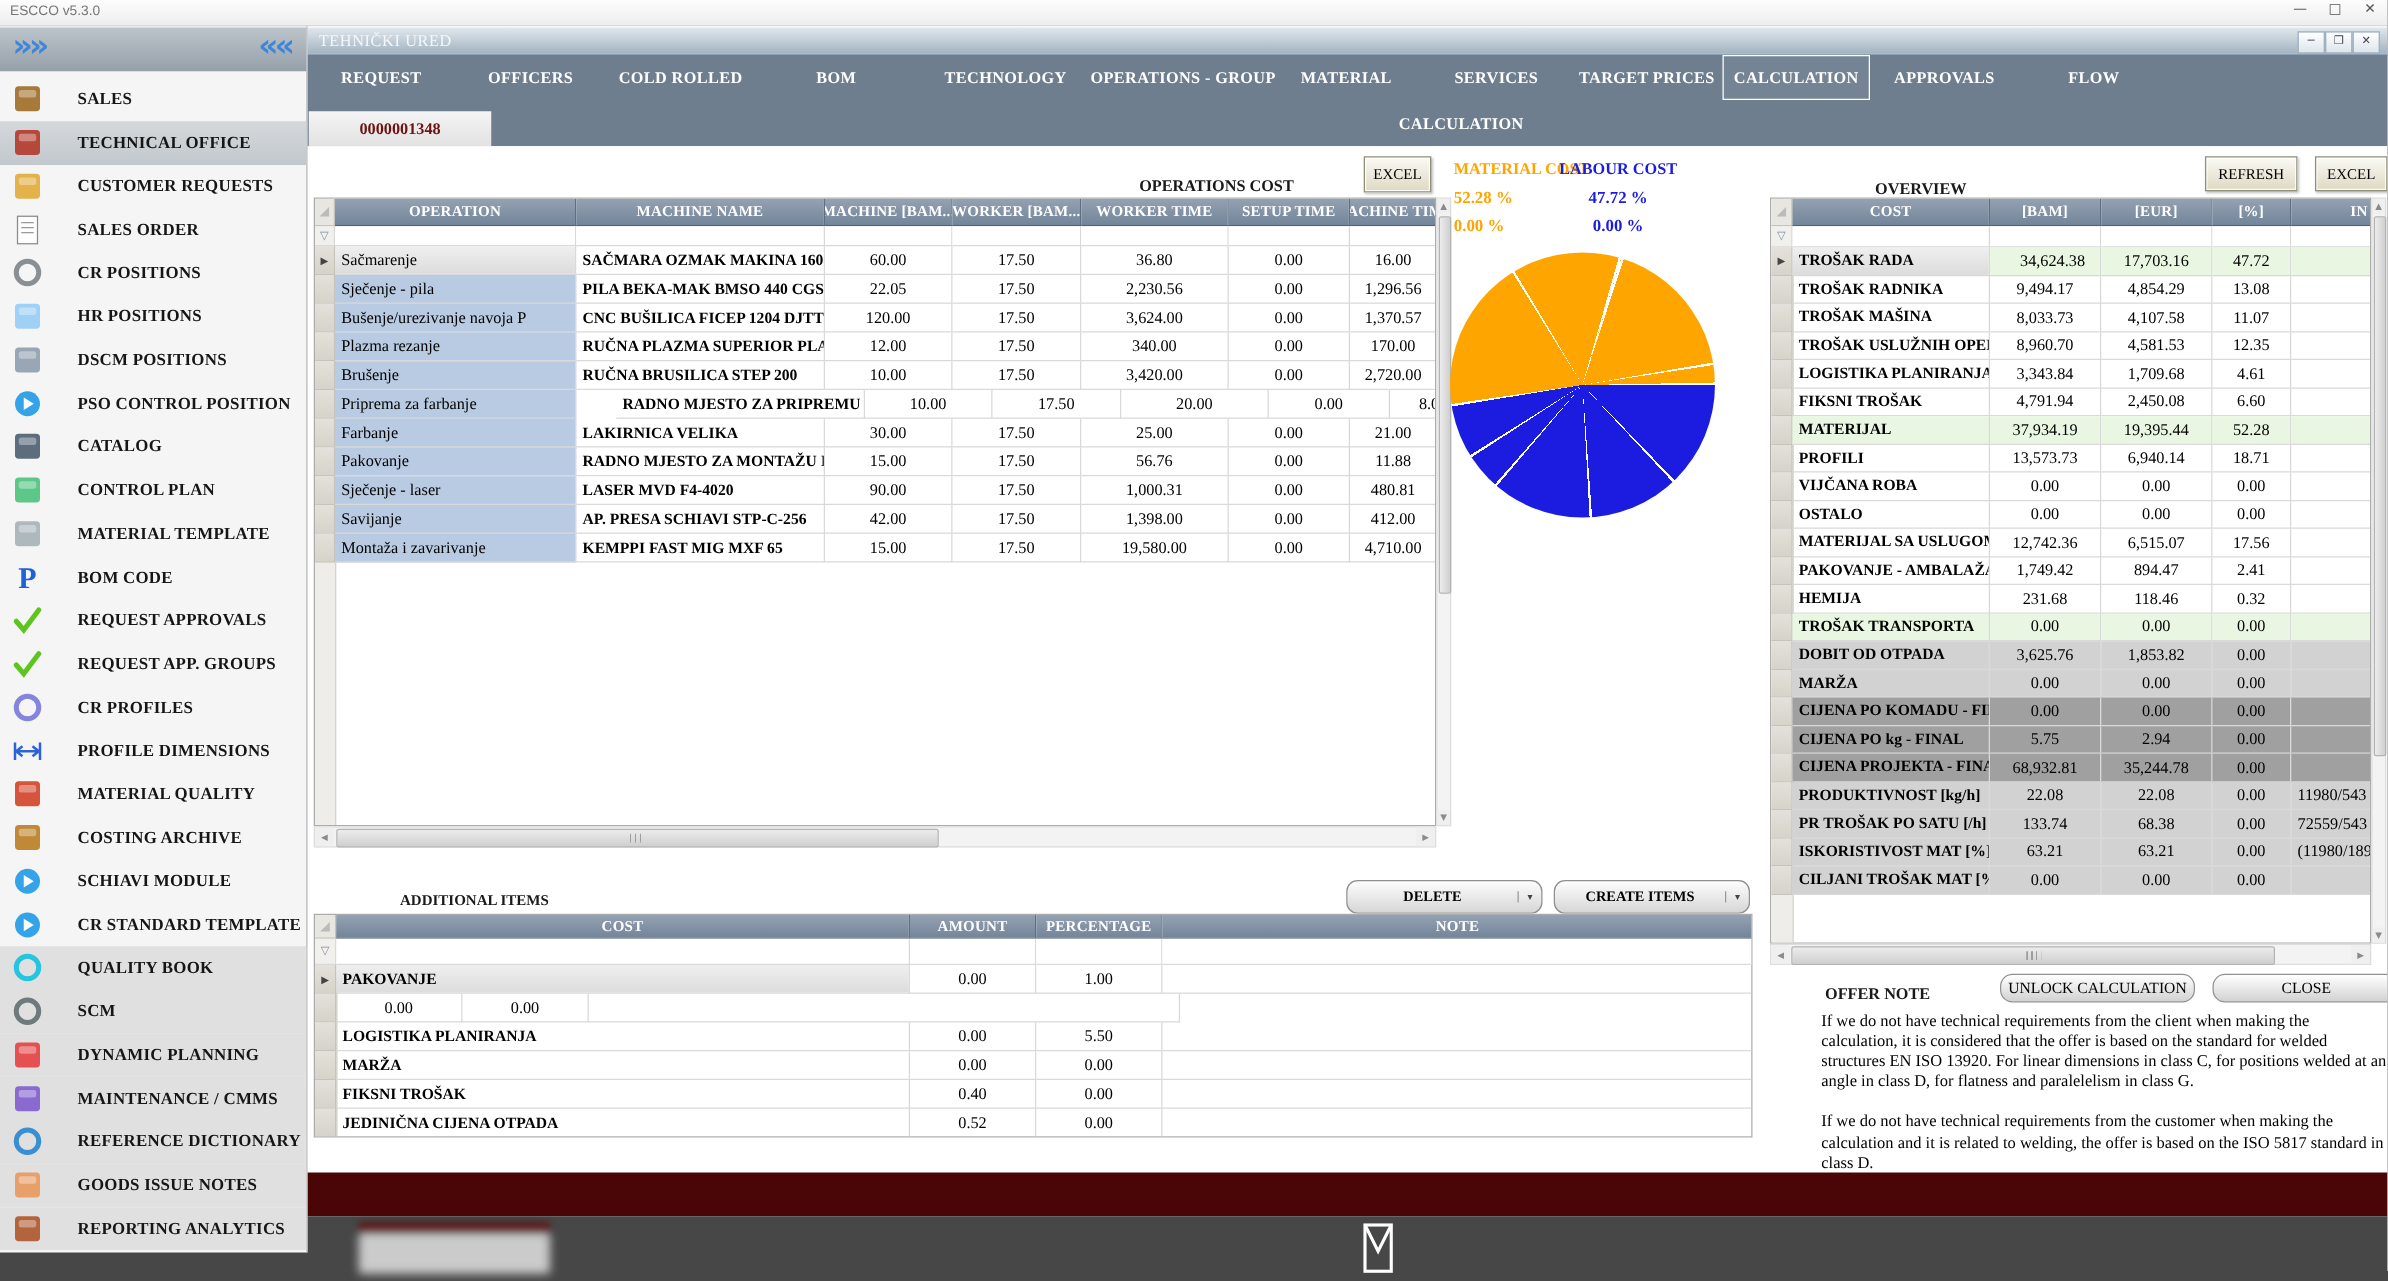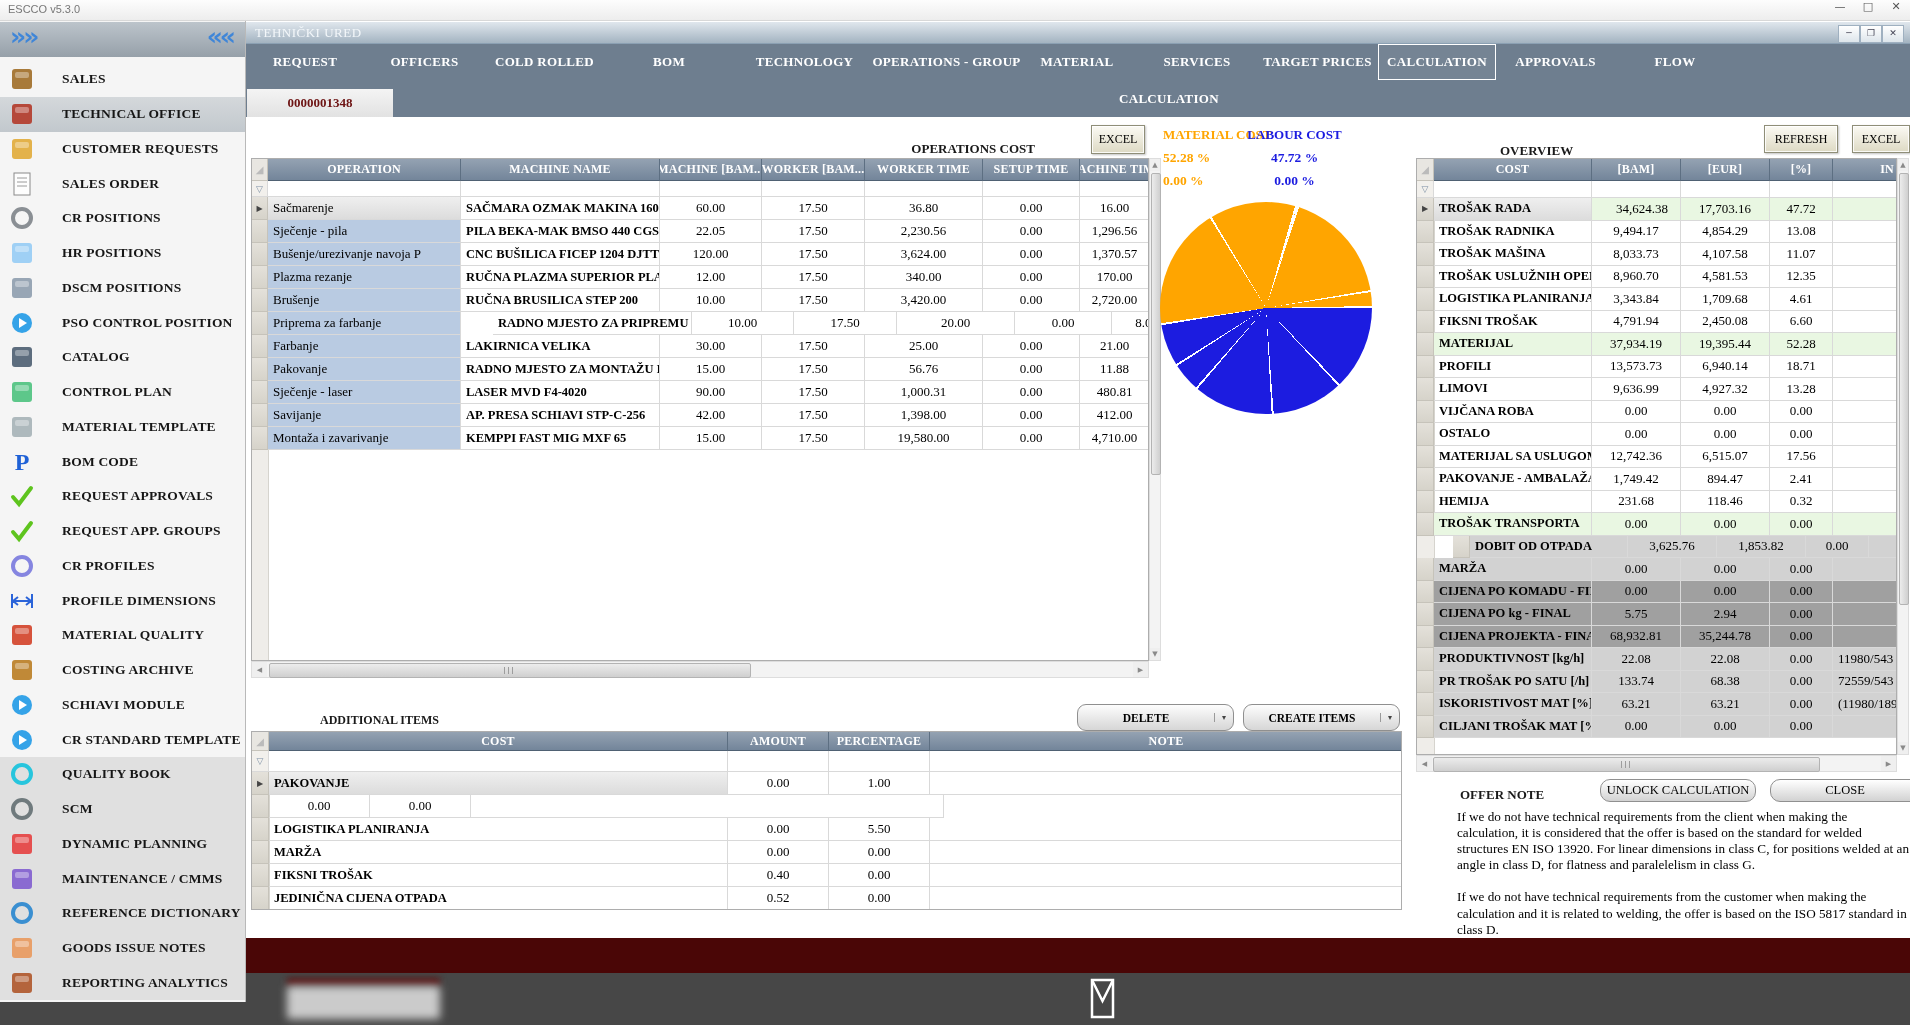--- a/index.html
+++ b/index.html
@@ -544,28 +544,20 @@
           <div class="g-row" style="height: 22.5px;">
             <div class="g-cell g-sel" style="width: 17px;"></div>
             <div class="g-cell c-left c-bold " style="width: 158px;">PROFILI</div>
             <div class="g-cell " style="width: 89px;">13,573.73</div>
             <div class="g-cell " style="width: 89px;">6,940.14</div>
             <div class="g-cell " style="width: 63px;">18.71</div>
             <div class="g-cell c-left " style="width: 65px;"></div>
           </div>
           <div class="g-row" style="height: 22.5px;">
             <div class="g-cell g-sel" style="width: 17px;"></div>
-            <div class="g-cell c-left c-bold " style="width: 158px;">LIMOVI</div>
-            <div class="g-cell " style="width: 89px;">9,636.99</div>
-            <div class="g-cell " style="width: 89px;">4,927.32</div>
-            <div class="g-cell " style="width: 63px;">13.28</div>
-            <div class="g-cell c-left " style="width: 65px;"></div>
-          </div>
-          <div class="g-row" style="height: 22.5px;">
-            <div class="g-cell g-sel" style="width: 17px;"></div>
             <div class="g-cell c-left c-bold " style="width: 158px;">VIJČANA ROBA</div>
             <div class="g-cell " style="width: 89px;">0.00</div>
             <div class="g-cell " style="width: 89px;">0.00</div>
             <div class="g-cell " style="width: 63px;">0.00</div>
             <div class="g-cell c-left " style="width: 65px;"></div>
           </div>
           <div class="g-row" style="height: 22.5px;">
             <div class="g-cell g-sel" style="width: 17px;"></div>
             <div class="g-cell c-left c-bold " style="width: 158px;">OSTALO</div>
             <div class="g-cell " style="width: 89px;">0.00</div>
@@ -598,21 +590,21 @@
             <div class="g-cell c-left " style="width: 65px;"></div>
           </div>
           <div class="g-row" style="height: 22.5px;">
             <div class="g-cell g-sel" style="width: 17px;"></div>
             <div class="g-cell c-left c-bold bg-green" style="width: 158px;">TROŠAK TRANSPORTA</div>
             <div class="g-cell bg-green" style="width: 89px;">0.00</div>
             <div class="g-cell bg-green" style="width: 89px;">0.00</div>
             <div class="g-cell bg-green" style="width: 63px;">0.00</div>
             <div class="g-cell c-left bg-green" style="width: 65px;"></div>
           </div>
-          <div class="g-row" style="height: 22.5px; padding-left: 36px;">
+          <div class="g-row" style="height: 22.5px;">
             <div class="g-cell g-sel" style="width: 17px;"></div>
             <div class="g-cell c-left c-bold bg-gray" style="width: 158px;">DOBIT OD OTPADA</div>
             <div class="g-cell bg-gray" style="width: 89px;">3,625.76</div>
             <div class="g-cell bg-gray" style="width: 89px;">1,853.82</div>
             <div class="g-cell bg-gray" style="width: 63px;">0.00</div>
             <div class="g-cell c-left bg-gray" style="width: 65px;"></div>
           </div>
           <div class="g-row" style="height: 22.5px;">
             <div class="g-cell g-sel" style="width: 17px;"></div>
             <div class="g-cell c-left c-bold bg-gray" style="width: 158px;">MARŽA</div>

